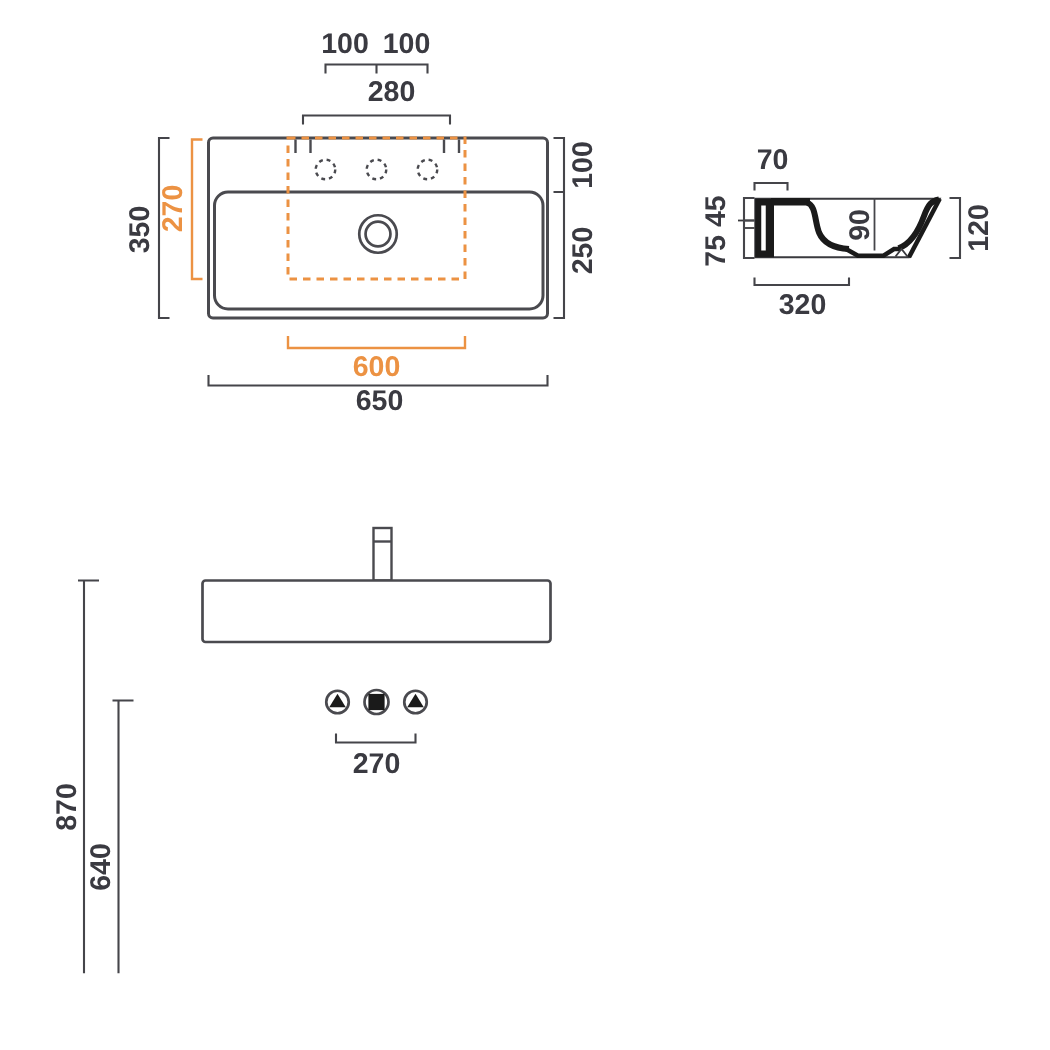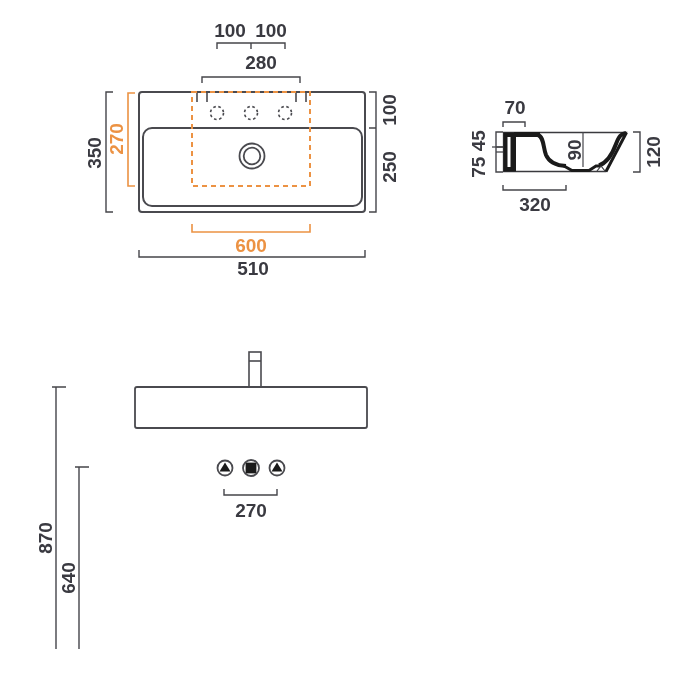--- a/index.html
+++ b/index.html
@@ -129,21 +129,21 @@
 </svg>
 
 <div class="lbl" style="left:230px;top:30px">100</div>
 <div class="lbl" style="left:271px;top:30px">100</div>
 <div class="lbl" style="left:261px;top:62px">280</div>
 <div class="lbl rot" style="left:94px;top:153px">350</div>
 <div class="lbl rot orange" style="left:116px;top:139px">270</div>
 <div class="lbl rot" style="left:389px;top:110px">100</div>
 <div class="lbl rot" style="left:389px;top:167px">250</div>
 <div class="lbl orange" style="left:251px;top:245px">600</div>
-<div class="lbl" style="left:253px;top:268px">510</div>
+<div class="lbl" style="left:253px;top:268px">650</div>
 
 <div class="lbl" style="left:515px;top:107px">70</div>
 <div class="lbl rot" style="left:478px;top:154px">75 45</div>
 <div class="lbl rot" style="left:574px;top:150px">90</div>
 <div class="lbl rot" style="left:653px;top:152px">120</div>
 <div class="lbl" style="left:535px;top:204px">320</div>
 
 <div class="lbl" style="left:251px;top:510px">270</div>
 <div class="lbl rot" style="left:45px;top:538px">870</div>
 <div class="lbl rot" style="left:68px;top:578px">640</div>

